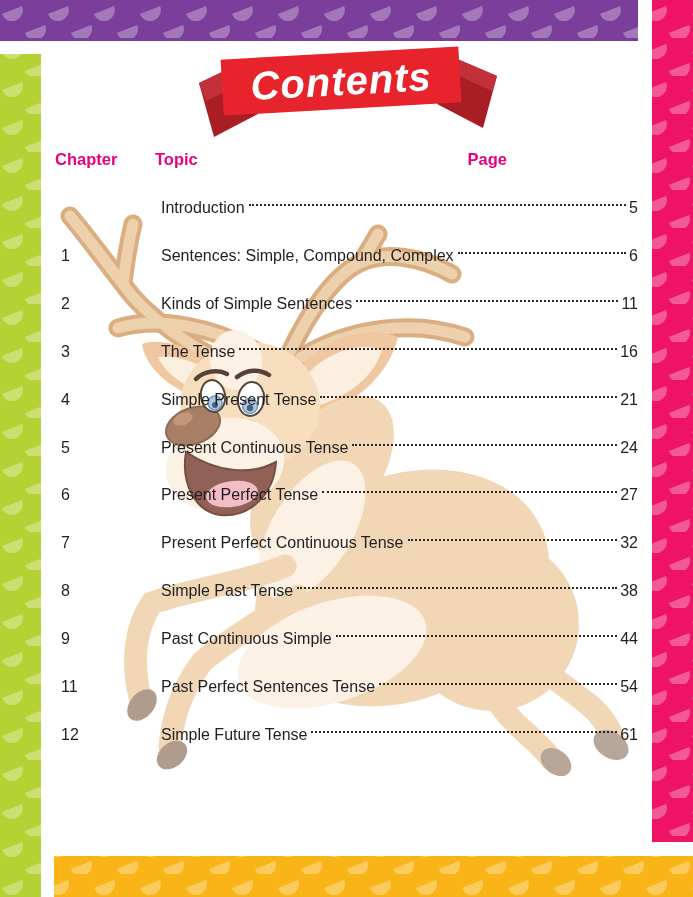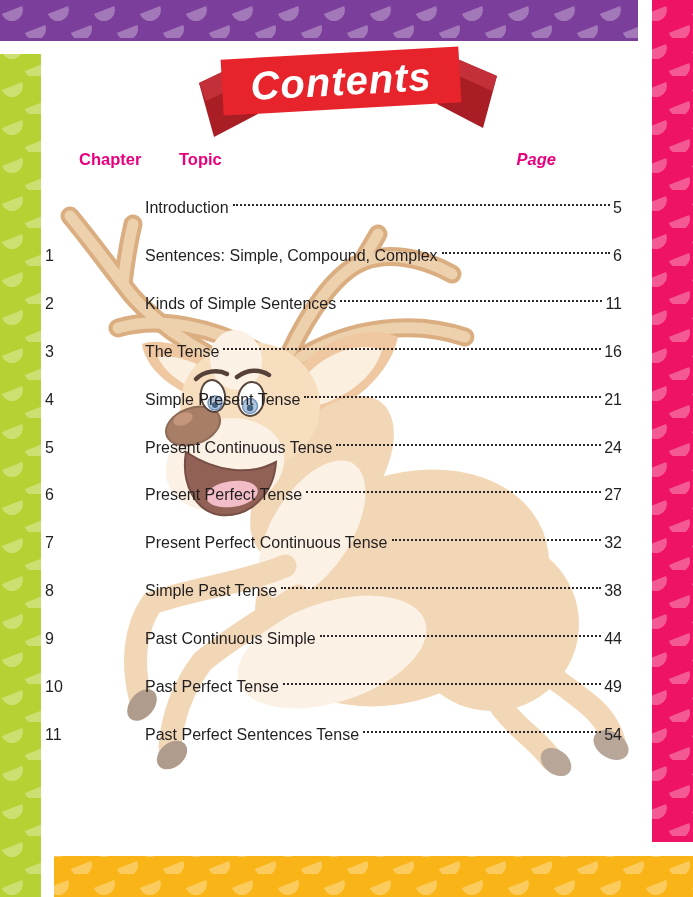--- a/index.html
+++ b/index.html
@@ -18,26 +18,26 @@
 
   .banner-title{
     position:absolute;left:222px;top:52px;width:238px;height:58px;z-index:3;
     display:flex;align-items:center;justify-content:center;
     transform:rotate(-3.2deg);
     font:italic 700 40px/1 "Liberation Sans",sans-serif;
     color:#ffffff;letter-spacing:1px;
   }
 
   .toc-header{position:absolute;left:0;top:148px;width:578px;height:22px;z-index:4;
-    font:700 16.5px/22px "Liberation Sans",sans-serif;color:var(--heading-magenta,#e7017f);margin-left:24px;}
+    font:700 16.5px/22px "Liberation Sans",sans-serif;color:var(--heading-magenta,#e7017f);}
   .toc-header .h-chapter{position:absolute;left:55px;}
   .toc-header .h-topic{position:absolute;left:155px;}
-  .toc-header .h-page{position:absolute;right:46px;font-style:italic;}
-
-  .toc-rows{position:absolute;left:45px;top:184px;width:577px;z-index:4;}
+  .toc-header .h-page{position:absolute;right:71px;}
+
+  .toc-rows{position:absolute;left:61px;top:184px;width:577px;z-index:4;}
   .toc-row{display:flex;align-items:center;height:47.85px;
     font:400 16px/1.2 "Liberation Sans",sans-serif;color:var(--text-black,#211e1f);}
   .toc-row .col-ch{width:100px;flex:0 0 100px;}
   .toc-row .col-topic{white-space:nowrap;padding-right:3px;}
   .toc-row .leader{flex:1 1 auto;min-width:12px;border-bottom:2px dotted #2b2628;
     margin:0 1px 5px 1px;height:0;}
   .toc-row .col-page{padding-left:2px;}
 </style>
 </head>
 <body>
@@ -223,24 +223,24 @@
       <span class="leader"></span>
       <span class="col-page">38</span>
     </div>
     <div class="toc-row">
       <span class="col-ch">9</span>
       <span class="col-topic">Past Continuous Simple</span>
       <span class="leader"></span>
       <span class="col-page">44</span>
     </div>
     <div class="toc-row">
-      <span class="col-ch">10</span>
-      <span class="col-topic">Past Perfect Tense</span>
-      <span class="leader"></span>
-      <span class="col-page">49</span>
-    </div>
-    <div class="toc-row">
       <span class="col-ch">11</span>
       <span class="col-topic">Past Perfect Sentences Tense</span>
       <span class="leader"></span>
       <span class="col-page">54</span>
     </div>
+    <div class="toc-row">
+      <span class="col-ch">12</span>
+      <span class="col-topic">Simple Future Tense</span>
+      <span class="leader"></span>
+      <span class="col-page">61</span>
+    </div>
   </div>
 
 </body></html>

